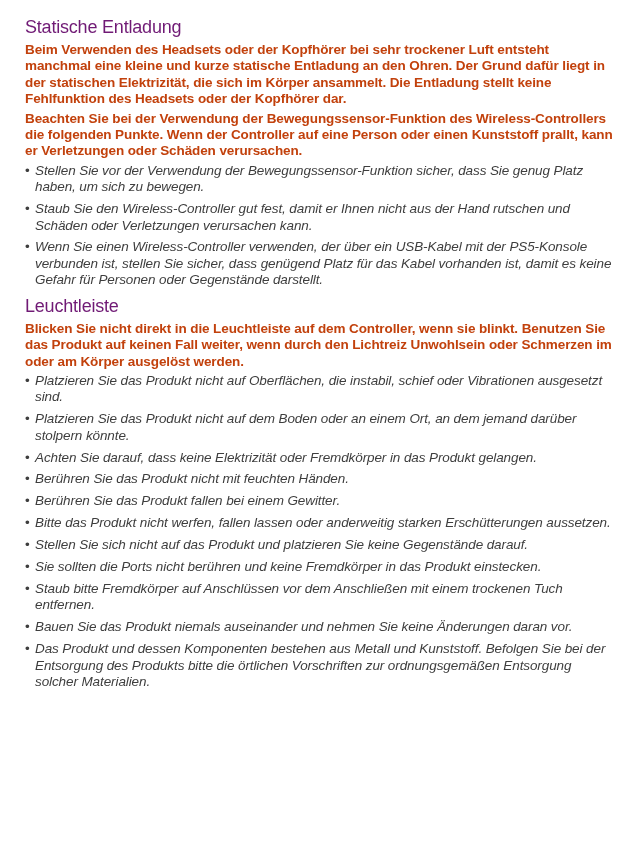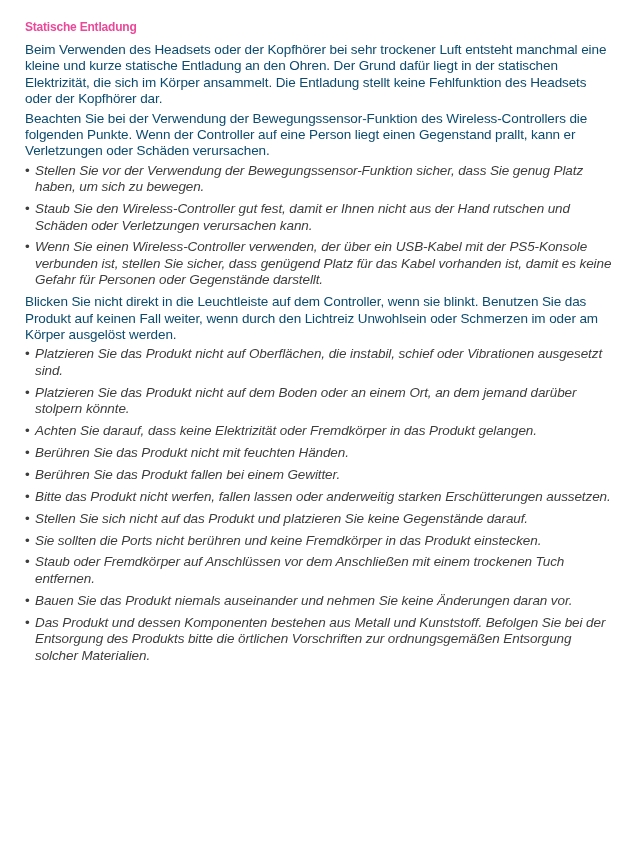--- a/index.html
+++ b/index.html
@@ -15,34 +15,35 @@
   }
   .page {
     box-sizing: border-box;
     width: 638px;
     height: 862px;
     padding: 10px 22px 0 25px;
     background: #ffffff;
   }
   .section { margin: 0; }
   h2.heading {
-    font-size: 12px;
+    font-size: 18px;
     line-height: 20px;
-    font-weight: bold;
-    color: #ec4899;
+    font-weight: normal;
+    color: #701a75;
     letter-spacing: -0.2px;
     margin: 7px 0 5px 0;
   }
   p.para {
     font-size: 13.5px;
     line-height: 16.4px;
-    color: #0c4a6e;
+    color: #c2410c;
     letter-spacing: -0.1px;
     margin: 0 0 3px 0;
     max-width: 592px;
+    font-weight: bold;
   }
   ul.bullet-list {
     list-style: none;
     margin: 2px 0 0 0;
     padding: 0;
     max-width: 592px;
   }
   li.bullet-item {
     display: flex;
     align-items: flex-start;
@@ -63,38 +64,39 @@
 <body>
 
 <div class="page">
 
   <section class="section">
     <h2 class="heading">Statische Entladung</h2>
     <p class="para">Beim Verwenden des Headsets oder der Kopfhörer bei sehr trockener Luft entsteht manchmal eine kleine und kurze statische Entladung an den Ohren. Der Grund dafür liegt in der statischen Elektrizität, die sich im Körper ansammelt. Die Entladung stellt keine Fehlfunktion des Headsets oder der Kopfhörer dar.</p>
   </section>
 
   <section class="section">
-    <p class="para">Beachten Sie bei der Verwendung der Bewegungssensor-Funktion des Wireless-Controllers die folgenden Punkte. Wenn der Controller auf eine Person liegt einen Gegenstand prallt, kann er Verletzungen oder Schäden verursachen.</p>
+    <p class="para">Beachten Sie bei der Verwendung der Bewegungssensor-Funktion des Wireless-Controllers die folgenden Punkte. Wenn der Controller auf eine Person oder einen Kunststoff prallt, kann er Verletzungen oder Schäden verursachen.</p>
     <ul class="bullet-list">
       <li class="bullet-item">
         <span class="bullet-marker">•</span>
         <span class="bullet-text">Stellen Sie vor der Verwendung der Bewegungssensor-Funktion sicher, dass Sie genug Platz haben, um sich zu bewegen.</span>
       </li>
       <li class="bullet-item">
         <span class="bullet-marker">•</span>
         <span class="bullet-text">Staub Sie den Wireless-Controller gut fest, damit er Ihnen nicht aus der Hand rutschen und Schäden oder Verletzungen verursachen kann.</span>
       </li>
       <li class="bullet-item">
         <span class="bullet-marker">•</span>
         <span class="bullet-text">Wenn Sie einen Wireless-Controller verwenden, der über ein USB-Kabel mit der PS5-Konsole verbunden ist, stellen Sie sicher, dass genügend Platz für das Kabel vorhanden ist, damit es keine Gefahr für Personen oder Gegenstände darstellt.</span>
       </li>
     </ul>
   </section>
 
   <section class="section">
+    <h2 class="heading">Leuchtleiste</h2>
     <p class="para">Blicken Sie nicht direkt in die Leuchtleiste auf dem Controller, wenn sie blinkt. Benutzen Sie das Produkt auf keinen Fall weiter, wenn durch den Lichtreiz Unwohlsein oder Schmerzen im oder am Körper ausgelöst werden.</p>
   </section>
 
   <section class="section">
     <ul class="bullet-list">
       <li class="bullet-item">
         <span class="bullet-marker">•</span>
         <span class="bullet-text">Platzieren Sie das Produkt nicht auf Oberflächen, die instabil, schief oder Vibrationen ausgesetzt sind.</span>
       </li>
       <li class="bullet-item">
@@ -120,21 +122,21 @@
       <li class="bullet-item">
         <span class="bullet-marker">•</span>
         <span class="bullet-text">Stellen Sie sich nicht auf das Produkt und platzieren Sie keine Gegenstände darauf.</span>
       </li>
       <li class="bullet-item">
         <span class="bullet-marker">•</span>
         <span class="bullet-text">Sie sollten die Ports nicht berühren und keine Fremdkörper in das Produkt einstecken.</span>
       </li>
       <li class="bullet-item">
         <span class="bullet-marker">•</span>
-        <span class="bullet-text">Staub oder Fremdkörper auf Anschlüssen vor dem Anschließen mit einem trockenen Tuch entfernen.</span>
+        <span class="bullet-text">Staub bitte Fremdkörper auf Anschlüssen vor dem Anschließen mit einem trockenen Tuch entfernen.</span>
       </li>
       <li class="bullet-item">
         <span class="bullet-marker">•</span>
         <span class="bullet-text">Bauen Sie das Produkt niemals auseinander und nehmen Sie keine Änderungen daran vor.</span>
       </li>
       <li class="bullet-item">
         <span class="bullet-marker">•</span>
         <span class="bullet-text">Das Produkt und dessen Komponenten bestehen aus Metall und Kunststoff. Befolgen Sie bei der Entsorgung des Produkts bitte die örtlichen Vorschriften zur ordnungsgemäßen Entsorgung solcher Materialien.</span>
       </li>
     </ul>

